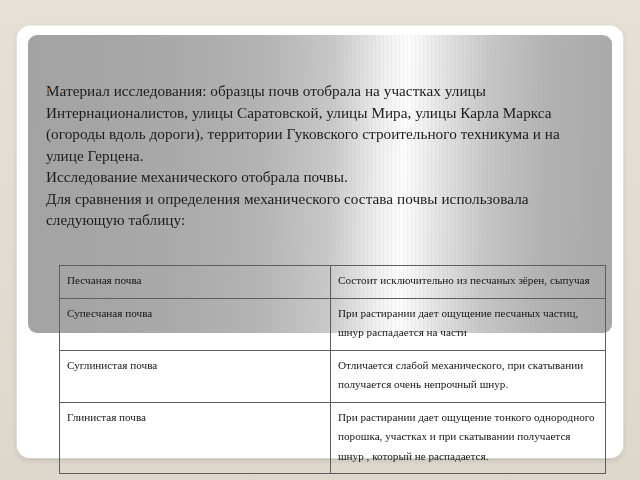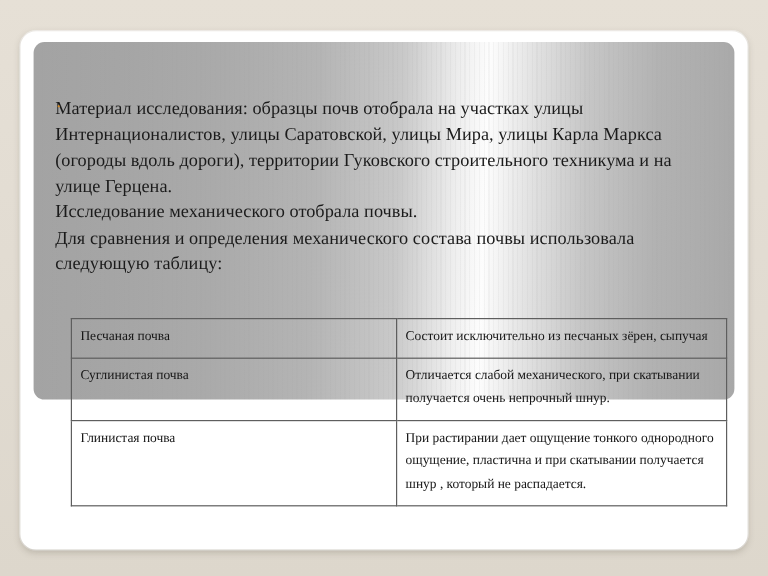--- a/index.html
+++ b/index.html
@@ -141,24 +141,28 @@
       <colgroup>
         <col class="c-name">
         <col class="c-desc">
       </colgroup>
       <tbody>
         <tr>
           <td>Песчаная почва</td>
           <td>Состоит исключительно из песчаных зёрен, сыпучая</td>
         </tr>
         <tr>
+          <td>Супесчаная почва</td>
+          <td>При растирании дает ощущение песчаных частиц, шнур распадается на части</td>
+        </tr>
+        <tr>
           <td>Суглинистая почва</td>
           <td>Отличается слабой  механического, при скатывании получается очень непрочный шнур.</td>
         </tr>
         <tr>
           <td>Глинистая почва</td>
-          <td>При растирании дает ощущение тонкого однородного ощущение, пластична и при скатывании получается шнур , который не распадается.</td>
+          <td>При растирании дает ощущение тонкого однородного порошка, участках и при скатывании получается шнур , который не распадается.</td>
         </tr>
       </tbody>
     </table>
 
   </div>
 </div>
 
 </body></html>

